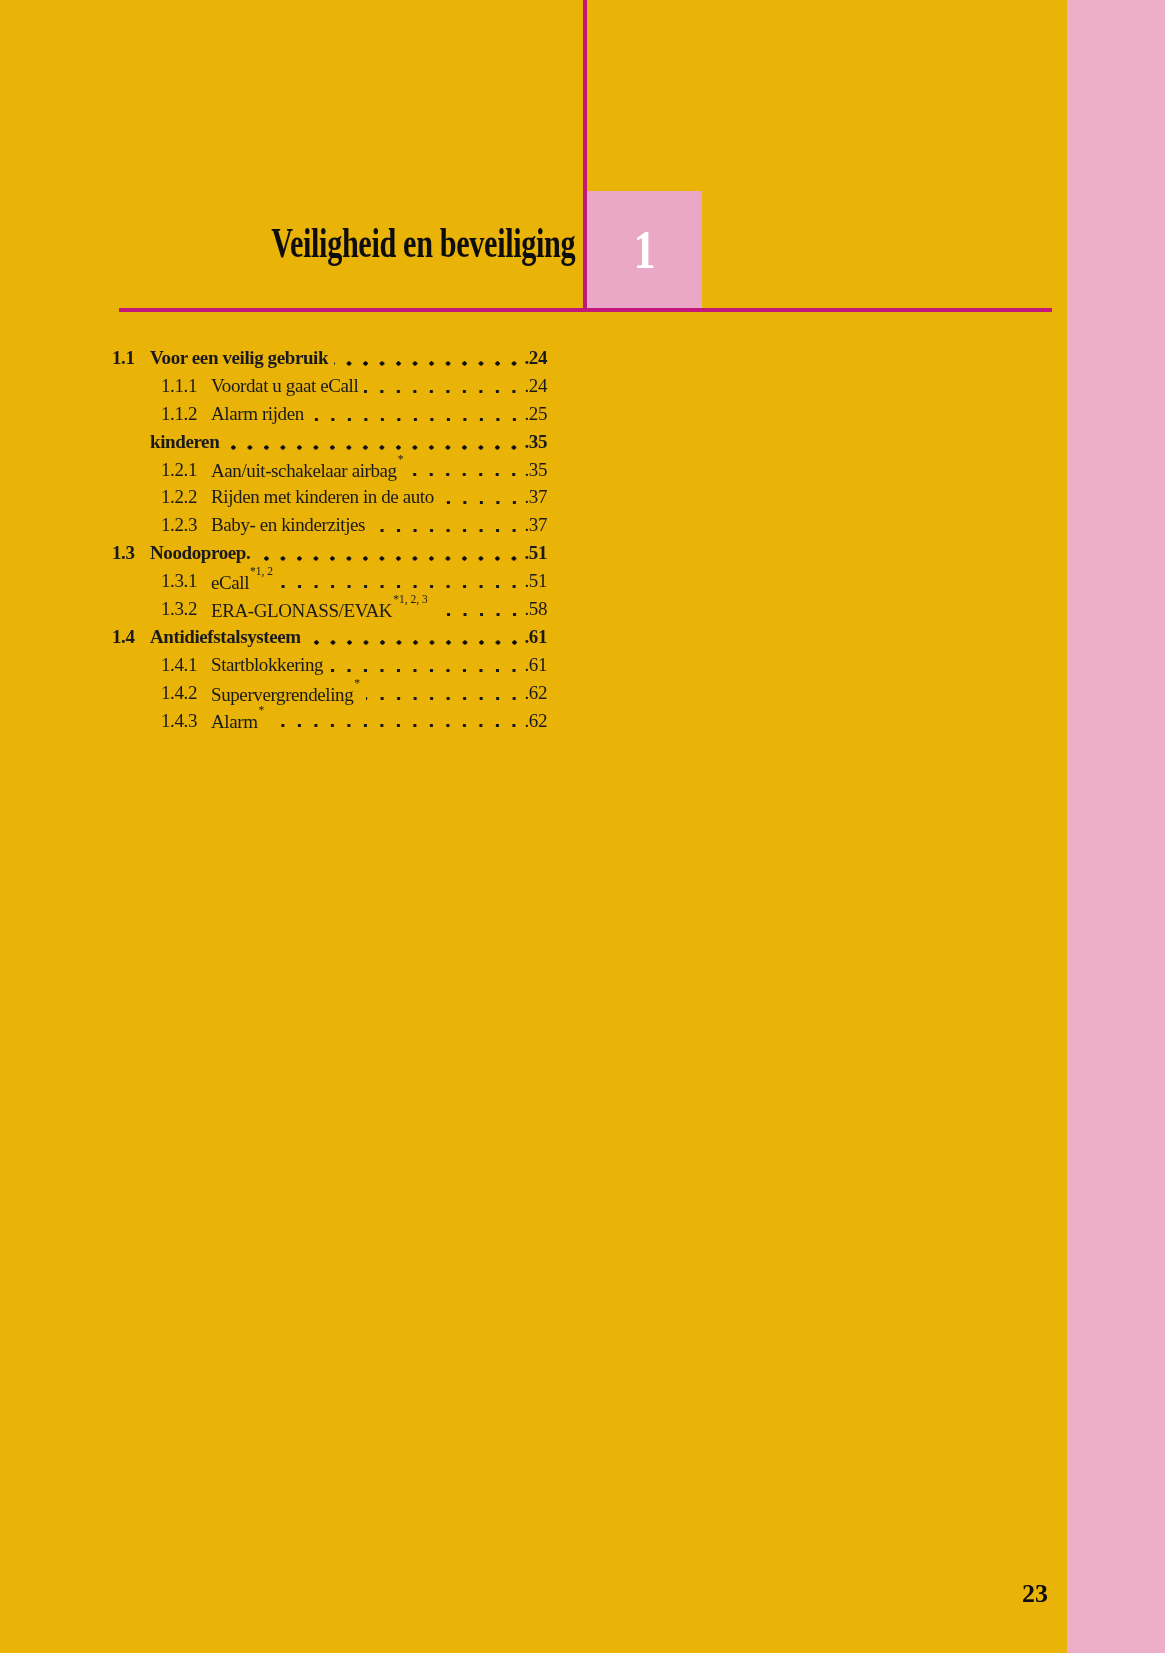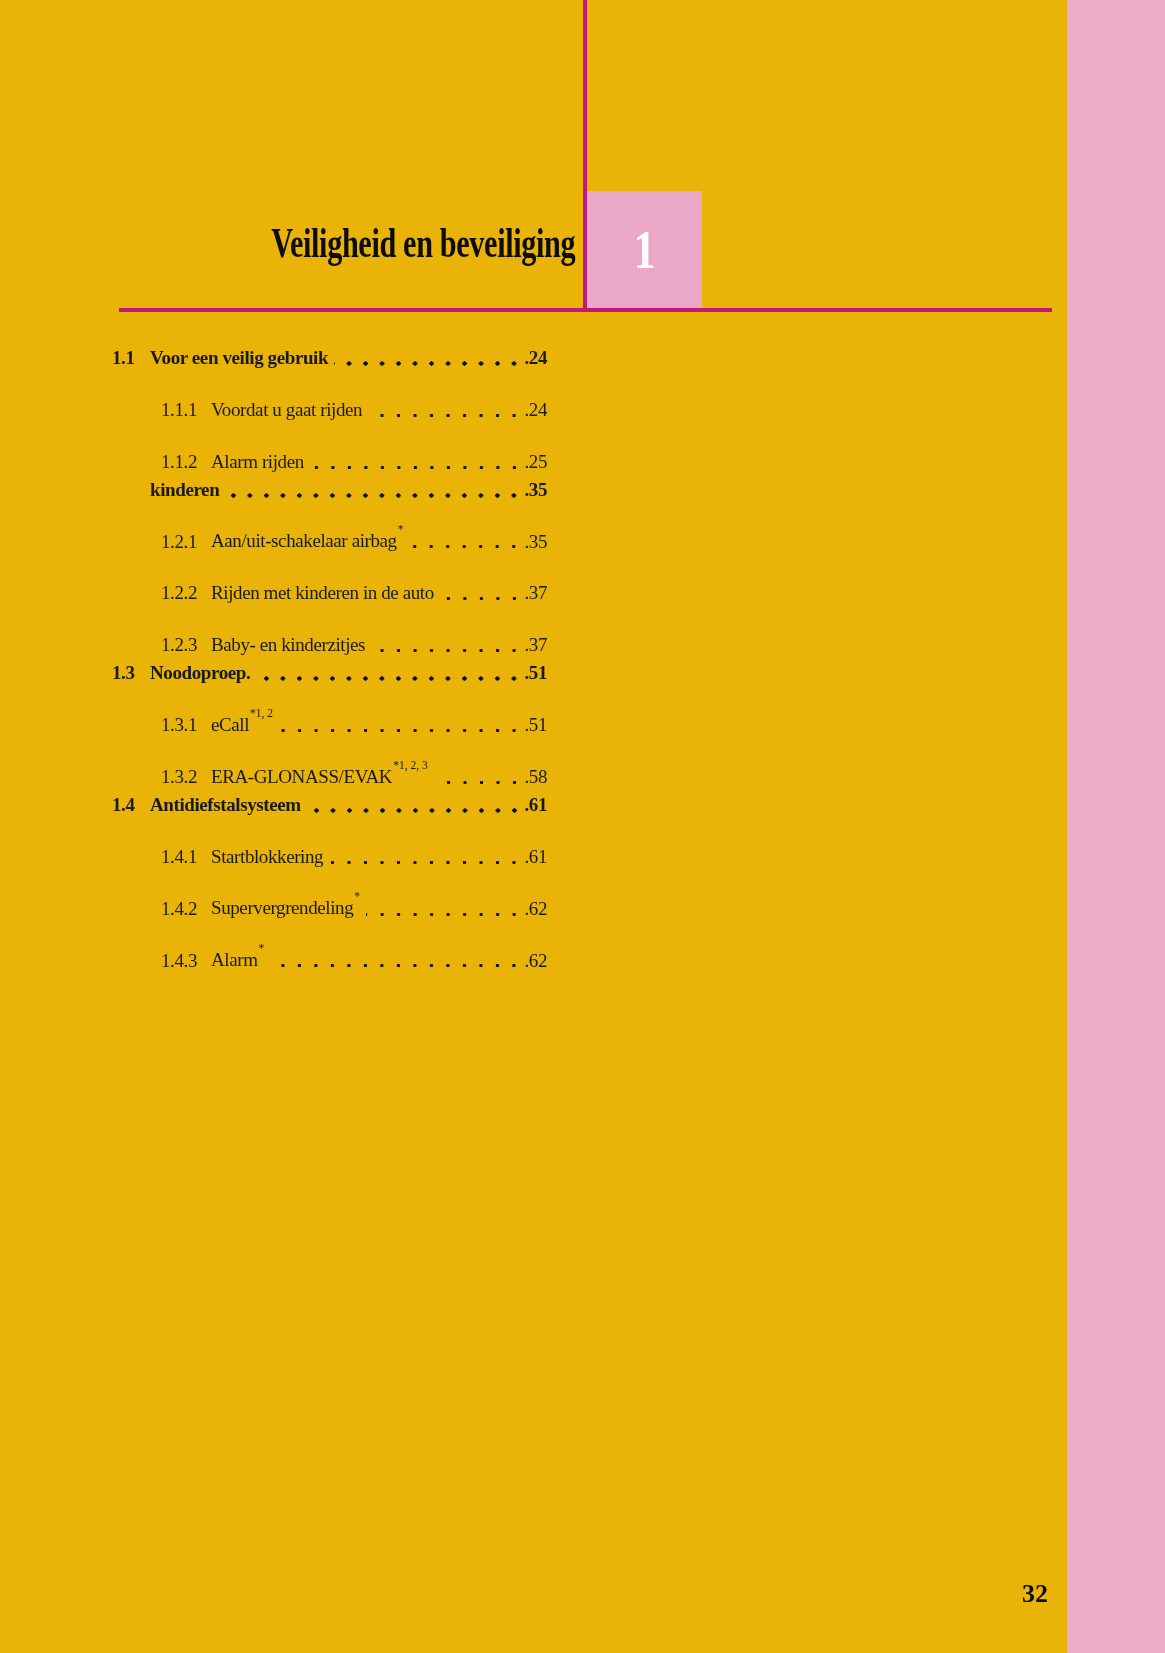--- a/index.html
+++ b/index.html
@@ -60,28 +60,28 @@
     transform-origin:100% 50%;
   }
   
   .toc{
     position:absolute;left:112px;top:344px;
     width:435px;
     font-size:19px;
   }
   .toc-row{
     display:flex;
-    align-items:flex-end;
+    align-items:center;
     height:27.9px;
     line-height:27.9px;
     letter-spacing:-.4px;
     white-space:nowrap;
   }
   .toc-row.lvl1{font-weight:700;}
-  .toc-row.lvl2{padding-left:49px;margin-top:24px;}
+  .toc-row.lvl2{padding-left:49px;}
   .toc-row.cont{padding-left:38px;}
   .toc-num{flex:none;display:inline-block;}
   .lvl1 .toc-num{width:38px;}
   .lvl2 .toc-num{width:50px;}
   .toc-label{flex:none;}
   .toc-label sup{
     font-size:11.5px;
     letter-spacing:0;
     position:relative;top:-7px;
     margin-left:1px;
@@ -130,21 +130,21 @@
 
   <div class="toc">
       <div class="toc-row lvl1">
         <span class="toc-num">1.1</span>
         <span class="toc-label">Voor een veilig gebruik</span>
         <span class="toc-leader"></span>
         <span class="toc-page">24</span>
       </div>
       <div class="toc-row lvl2">
         <span class="toc-num">1.1.1</span>
-        <span class="toc-label">Voordat u gaat rijden</span>
+        <span class="toc-label">Voordat u gaat eCall</span>
         <span class="toc-leader"></span>
         <span class="toc-page">24</span>
       </div>
       <div class="toc-row lvl2">
         <span class="toc-num">1.1.2</span>
         <span class="toc-label">Alarm rijden</span>
         <span class="toc-leader"></span>
         <span class="toc-page">25</span>
       </div>
       <div class="toc-row lvl1 cont">
@@ -207,15 +207,15 @@
         <span class="toc-page">62</span>
       </div>
       <div class="toc-row lvl2">
         <span class="toc-num">1.4.3</span>
         <span class="toc-label">Alarm<sup>*</sup></span>
         <span class="toc-leader"></span>
         <span class="toc-page">62</span>
       </div>
     </div>
 
-  <div class="folio">32</div>
+  <div class="folio">23</div>
 
 </div>
 
 </body></html>

